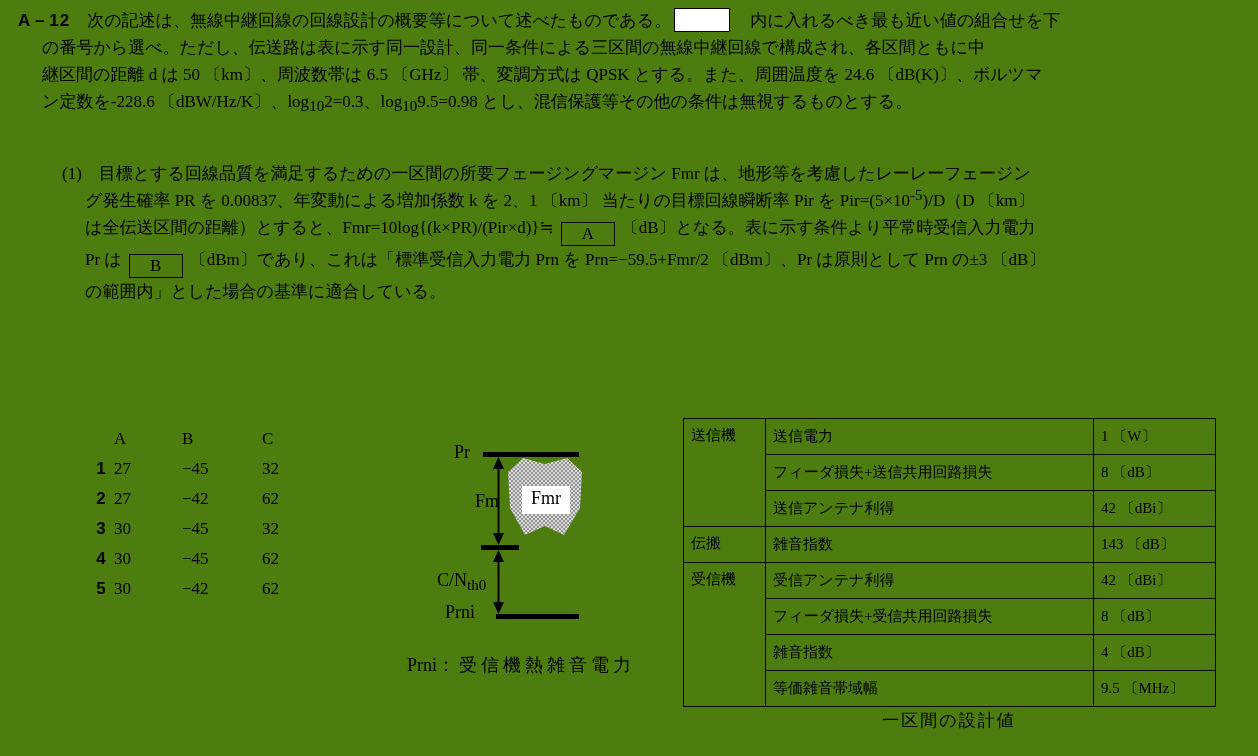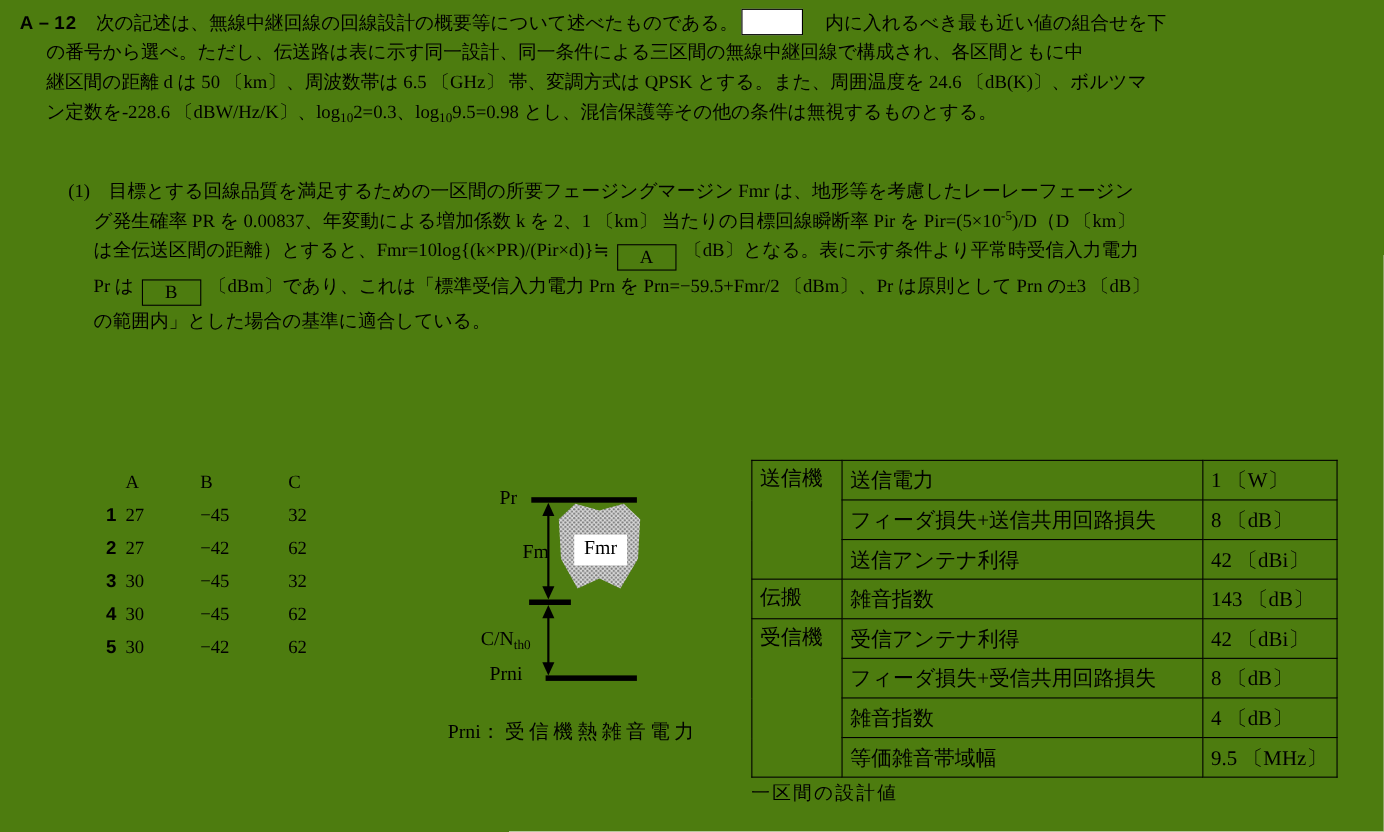--- a/index.html
+++ b/index.html
@@ -7,21 +7,21 @@
     position:relative;width:1258px;height:756px;background:#4d7c0f;color:#000;
     font-family:"Liberation Serif","DejaVu Serif",serif;font-size:17px;overflow:hidden;
   }
   .abs{position:absolute;}
   
   #q-header{left:18px;top:7px;width:1150px;line-height:27px;padding-left:24px;text-indent:-24px;}
   .qnum{font-family:"Liberation Sans","DejaVu Sans",sans-serif;font-weight:bold;letter-spacing:1px;}
   .para{line-height:27px;width:1120px;padding-left:23px;text-indent:-23px;}
   #p1{left:62px;top:160px;}
   #p2{left:62px;top:296px;}
-  sub,sup{font-size:12px;line-height:0;}
+  sub,sup{font-size:15px;line-height:0;}
   sup{vertical-align:6px;}
   sub{vertical-align:-4px;}
   .abox{
     display:inline-block;width:52px;height:22px;border:1.5px solid #000;
     text-align:center;line-height:22px;margin:0 7px;vertical-align:-6px;text-indent:0;
   }
   .ebox{
     display:inline-block;width:54px;height:22px;border:1.5px solid #000;
     margin:0 3px;vertical-align:-6px;text-indent:0;background:#fff;
   }
@@ -37,26 +37,26 @@
   #diagram{left:405px;top:438px;width:280px;height:255px;font-size:18px;}
   #diagram .lbl{position:absolute;white-space:nowrap;}
   #lbl-pr{left:49px;top:4px;}
   #lbl-fm{left:70px;top:53px;font-family:Liberation Serif, serif;}
   #lbl-fmr{left:126px;top:50px;}
   #lbl-cn{left:32px;top:132px;}
   #lbl-prni{left:40px;top:164px;}
   #diag-caption{left:2px;top:215px;font-size:18px;}
   #diag-caption .cjk{letter-spacing:4px;}
   
-  #design-table{left:683px;top:418px;border-collapse:collapse;font-size:19px;table-layout:fixed;}
+  #design-table{left:683px;top:418px;border-collapse:collapse;font-size:15px;table-layout:fixed;}
   #design-table td{border:1.5px solid #000;height:35px;padding:0 7px;overflow:hidden;white-space:nowrap;}
   #design-table td.cat{width:67px;vertical-align:top;line-height:33px;}
   #design-table td.item{width:313px;margin-top:17px;}
   #design-table td.val{width:107px;}
-  #design-caption{left:683px;top:709px;width:532px;letter-spacing:2px;}
+  #design-caption{left:683px;top:709px;width:532px;text-align:center;letter-spacing:2px;}
 </style>
 </head>
 <body>
 
 <div id="sheet">
 
   <div class="abs" id="q-header"><span class="qnum">A－12</span><span>　次の記述は、無線中継回線の回線設計の概要等について述べたものである。<span class="ebox"></span>　内に入れるべき最も近い値の組合せを下<br>の番号から選べ。ただし、伝送路は表に示す同一設計、同一条件による三区間の無線中継回線で構成され、各区間ともに中<br>継区間の距離 d は 50 〔km〕、周波数帯は 6.5 〔GHz〕 帯、変調方式は QPSK とする。また、周囲温度を 24.6 〔dB(K)〕、ボルツマ<br>ン定数を-228.6 〔dBW/Hz/K〕、log<sub>10</sub>2=0.3、log<sub>10</sub>9.5=0.98 とし、混信保護等その他の条件は無視するものとする。</span></div>
 
   <div class="abs para" id="p1">(1)　目標とする回線品質を満足するための一区間の所要フェージングマージン Fmr は、地形等を考慮したレーレーフェージン<br>グ発生確率 PR を 0.00837、年変動による増加係数 k を 2、1 〔km〕 当たりの目標回線瞬断率 Pir を Pir=(5×10<sup>-5</sup>)/D（D 〔km〕<br>は全伝送区間の距離）とすると、Fmr=10log{(k×PR)/(Pir×d)}≒<span class="abox">A</span>〔dB〕となる。表に示す条件より平常時受信入力電力<br>Pr は<span class="abox">B</span>〔dBm〕であり、これは「標準受信入力電力 Prn を Prn=−59.5+Fmr/2 〔dBm〕、Pr は原則として Prn の±3 〔dB〕<br>の範囲内」とした場合の基準に適合している。</div>
 

